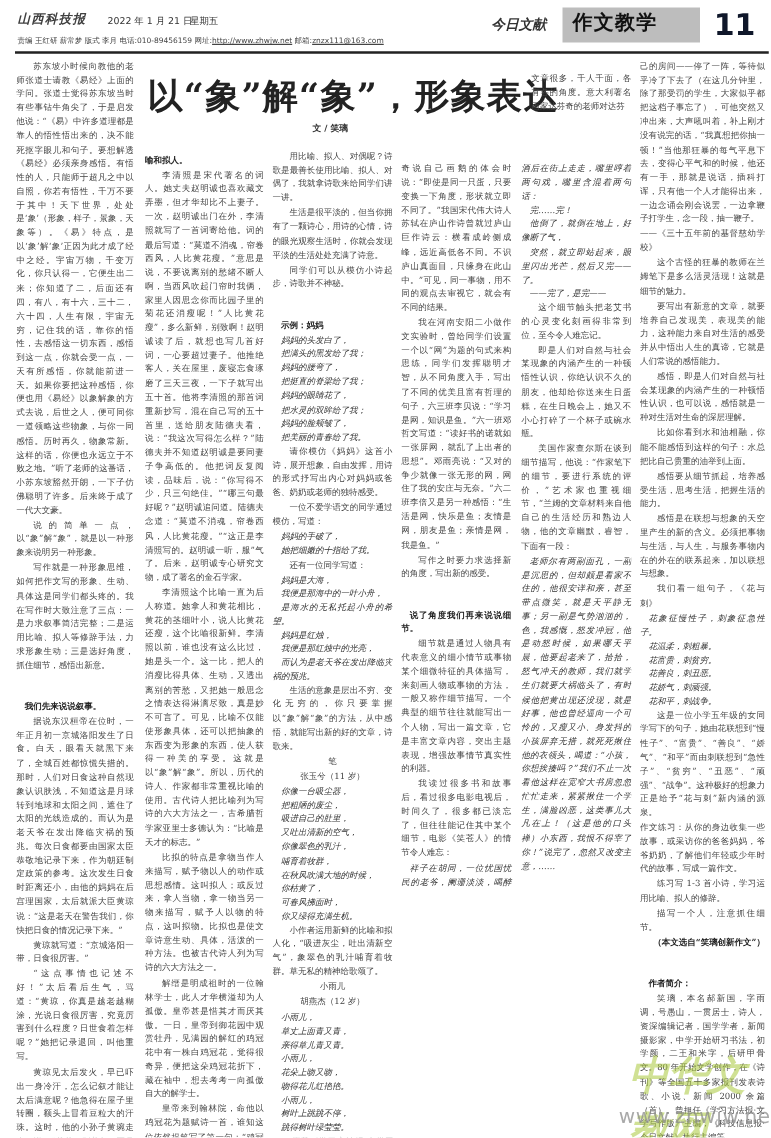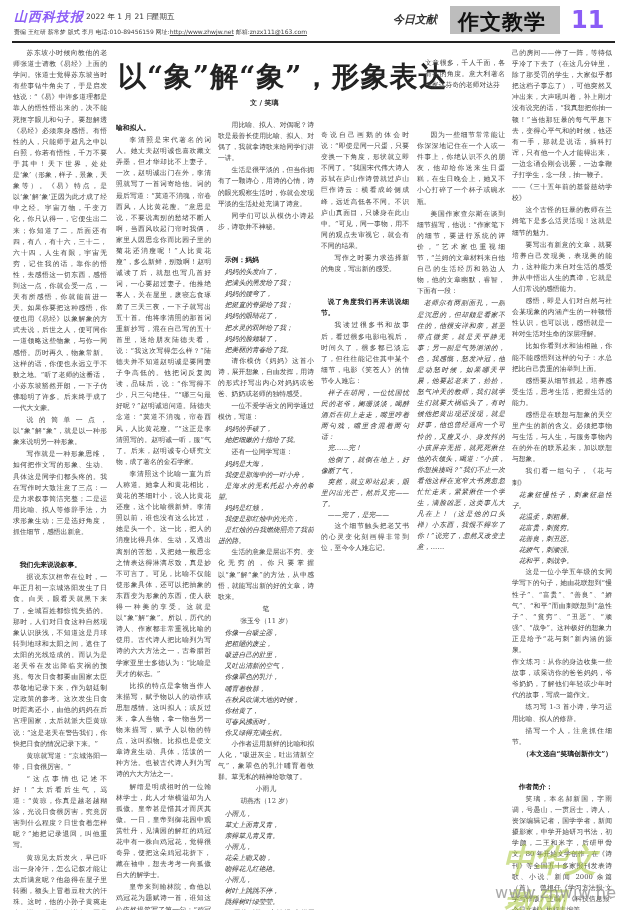--- a/index.html
+++ b/index.html
@@ -1,26 +1,26 @@
 <!DOCTYPE html>
 <html><head>
 <meta charset="utf-8">
 <style>
   html,body{margin:0;padding:0;background:#fff;}
   body{width:617px;height:910px;overflow:hidden;position:relative;font-family:"DejaVu Serif",serif;color:#3a3a3a;}
   .masthead{position:absolute;left:0;top:0;width:617px;height:44px;}
-  .paper-name{position:absolute;left:14px;top:8px;font-size:13px;font-weight:bold;font-style:italic;color:#8b5cf6;letter-spacing:1px;}
+  .paper-name{position:absolute;left:14px;top:8px;font-size:10px;font-weight:bold;font-style:italic;color:#404040;letter-spacing:1px;}
   .date{position:absolute;left:86px;top:12px;font-size:7.5px;color:#333;font-family:"DejaVu Sans",sans-serif;}
   .weekday{position:absolute;left:152px;top:12px;font-size:7.5px;color:#333;font-family:"DejaVu Sans",sans-serif;}
   .credits{position:absolute;left:14px;top:28px;font-size:6px;color:#444;font-family:"DejaVu Sans",sans-serif;white-space:nowrap;}
   .credits a{color:#444;text-decoration:underline;}
   .brand{position:absolute;left:393px;top:12px;font-size:11px;font-style:italic;color:#333;font-weight:bold;}
   .section-box{position:absolute;left:450px;top:6px;width:110px;height:28px;background:#bdbdbd;}
-  .section-title{position:absolute;left:458px;top:8px;font-size:21px;font-weight:bold;color:#111;font-family:Liberation Mono, monospace;letter-spacing:1px;}
-  .page-num{position:absolute;left:571px;top:6px;font-size:24px;font-weight:bold;color:#8b5cf6;font-family:"DejaVu Sans",sans-serif;}
+  .section-title{position:absolute;left:458px;top:8px;font-size:16px;font-weight:bold;color:#111;font-family:Liberation Mono, monospace;letter-spacing:1px;}
+  .page-num{position:absolute;left:571px;top:6px;font-size:24px;font-weight:bold;color:#0f172a;font-family:"DejaVu Sans",sans-serif;}
   .rule{position:absolute;left:12px;top:41px;width:603px;height:2px;background:#222;}
   .headline{position:absolute;left:118px;top:58px;font-size:28px;font-weight:bold;color:#222;letter-spacing:1px;white-space:nowrap;}
   .byline{position:absolute;left:250px;top:98px;font-size:7px;color:#333;font-weight:bold;text-align:right;}
   .col{position:absolute;font-size:6.8px;line-height:11.1px;color:#444;text-align:justify;overflow:hidden;}
   .col p{margin:0 0 1px 0;text-indent:2em;}
   .col p.noindent{text-indent:0;}
   .col .sub{font-weight:bold;color:#222;text-indent:0;margin-top:3px;}
   .col .sub2{font-weight:bold;color:#222;text-indent:1em;margin-top:22px;}
   .col .poem{text-indent:1em;font-style:italic;color:#333;margin:0;}
   .col .center{text-align:center;text-indent:0;}
@@ -83,21 +83,21 @@
     <p>请你模仿《妈妈》这首小诗，展开想象，自由发挥，用诗的形式抒写出内心对妈妈或爸爸、奶奶或老师的独特感受。</p>
     <p>一位不爱学语文的同学通过模仿，写道：</p>
     <p class="poem">妈妈的手破了，</p>
     <p class="poem">她把细嫩的十指给了我。</p>
     <p>还有一位同学写道：</p>
     <p class="poem">妈妈是大海，</p>
     <p class="poem">我便是那海中的一叶小舟，</p>
     <p class="poem">是海水的无私托起小舟的希望。</p>
     <p class="poem">妈妈是红烛，</p>
     <p class="poem">我便是那红烛中的光亮，</p>
-    <p class="poem">是红烛的自我燃烧照亮了我前进的路。</p>
+    <p class="poem">而认为是老天爷在发出降临灾祸的预兆。</p>
     <p>生活的意象是层出不穷、变化无穷的，你只要掌握以“象”解“象”的方法，从中感悟，就能写出新的好的文章，诗歌来。</p>
     <p class="center">笔</p>
     <p class="center">张玉兮（11 岁）</p>
     <p class="poem">你像一台吸尘器，</p>
     <p class="poem">把粗陋的废尘，</p>
     <p class="poem">吸进自己的肚里，</p>
     <p class="poem">又吐出清新的空气，</p>
     <p class="poem">你像翠色的乳汁，</p>
     <p class="poem">哺育着牧群，</p>
     <p class="poem">在秋风吹满大地的时候，</p>
@@ -116,30 +116,32 @@
     <p class="poem">小雨儿，</p>
     <p class="poem">树叶上跳跳不停，</p>
     <p class="poem">跳得树叶绿莹莹。</p>
     <p class="poem">（原载《学习方法报·文学写作版》2003 年 6 月 15 日）</p>
   </div>
 <div class="col" id="col4top" style="left:425px;top:58px;width:80px;height:70px;">
     <p class="noindent">文章很多，千人千面，各有各的角度。意大利著名画家达芬奇的老师对达芬</p>
   </div>
 <div class="col" id="col4" style="left:321px;top:130px;width:184px;height:780px;column-count:2;column-gap:8px;">
     <p class="noindent">奇说自己画鹅的体会时说：“即使是同一只蛋，只要变换一下角度，形状就立即不同了。”我国宋代伟大诗人苏轼在庐山作诗曾就过庐山巨作诗云：横看成岭侧成峰，远近高低各不同。不识庐山真面目，只缘身在此山中。”可见，同一事物，用不同的观点去审视它，就会有不同的结果。</p>
+    <p>我在河南安阳二小做作文实验时，曾给同学们设置一个以“网”为题的句式来构思练，同学们发挥聪明才智，从不同角度入手，写出了不同的优美且富有哲理的句子，六三班李贝说：“学习是网，知识是鱼。”六一班邓哲文写道：“读好书的诺就如一张屏网，就乱了上出者的思想”。邓雨亮说：“又对的争少就像一张无形的网，网住了我的安庄与无奈。”六二班李倍又是另一种感悟：“生活是网，快乐是鱼；友情是网，朋友是鱼；亲情是网，我是鱼。”</p>
     <p>写作之时要力求选择新的角度，写出新的感受。</p>
     <p class="sub2">说了角度我们再来说说细节。</p>
+    <p>细节就是通过人物具有代表意义的细小情节或事物某个细微特征的具体描写，来刻画人物或事物的方法，一般又称作细节描写。一个典型的细节往往就能写出一个人物，写出一篇文章，它是丰富文章内容，突出主题表现，增强故事情节真实性的利器。</p>
     <p>我读过很多书和故事后，看过很多电影电视后，时间久了，很多都已淡忘了，但往往能记住其中某个细节，电影《笑苍人》的情节令人难忘：</p>
     <p class="poem">祥子在胡同，一位忧国忧民的老爷，阑珊淡淡，喝醉酒后在街上走走，嘴里哼着两句戏，嘴里含混着两句话：</p>
     <p class="poem">完……完！</p>
     <p class="poem">他倒了，就倒在地上，好像断了气，</p>
     <p class="poem">突然，就立即站起来，眼里闪出光芒，然后又完——了。</p>
     <p class="poem">——完了，是完——</p>
     <p>这个细节触头把老艾书的心灵变化刻画得非常到位，至今令人难忘记。</p>
-    <p>因为一些细节常常能让你深深地记住在一个人或一件事上，你绝认识不久的朋友，他却给你送来生日蛋糕，在生日晚会上，她又不小心打碎了一个杯子或碗水瓶。</p>
+    <p>即是人们对自然与社会某现象的内涵产生的一种顿悟性认识，你绝认识不久的朋友，他却给你送来生日蛋糕，在生日晚会上，她又不小心打碎了一个杯子或碗水瓶。</p>
     <p>美国作家查尔斯在谈到细节描写，他说：“作家笔下的细节，要进行系统的评价，”艺术家也重视细节，“兰姆的文章材料来自他自己的生活经历和熟边人物，他的文章幽默，睿智，下面有一段：</p>
     <p class="poem">老师尔有两副面孔，一副是沉思的，但却颇是看家不住的，他很安详和亲，甚至带点微笑，就是天平静无事；另一副是气势汹汹的，色，我感慨，怒发冲冠，他是动怒时候，如果哪天平晨，他要起老来了，拾拾，怒气冲天的教师，我们就学生们就要大祸临头了，有时候他把黄出现还没现，就是好事，他也曾经逼向一个可怜的，又瘦又小、身发抖的小孩屏弃无措，就死死揪住他的衣领头，喝道：“小孩，你想挨揍吗？”我们不止一次看他这样在宽窄大书房忽忽忙忙走来，紧紧揪住一个学生，满脸凶恶，这类事儿大凡在上！（这是他的口头禅）小东西，我恨不得宰了你！”说完了，忽然又改变主意，……</p>
   </div>
 <div class="col" id="col5" style="left:512px;top:48px;width:100px;height:862px;">
     <p class="noindent">己的房间——停了一阵，等待似乎冷了下去了（在这几分钟里，除了那受罚的学生，大家似乎都把这档子事忘了），可他突然又冲出来，大声吼叫着，补上刚才没有说完的话，“我真想把你抽一顿！”当他那狂暴的每气平息下去，变得心平气和的时候，他还有一手，那就是说话，插科打诨，只有他一个人才能得出来，一边念诵会刚会说罢，一边拿鞭子打学生，念一段，抽一鞭子。</p>
     <p class="noindent">——《三十五年前的基督慈幼学校》</p>
     <p>这个古怪的狂暴的教师在兰姆笔下是多么活灵活现！这就是细节的魅力。</p>
     <p>要写出有新意的文章，就要培养自己发现美，表现美的能力，这种能力来自对生活的感受并从中悟出人生的真谛，它就是人们常说的感悟能力。</p>
     <p>感悟，即是人们对自然与社会某现象的内涵产生的一种顿悟性认识，也可以说，感悟就是一种对生活对生命的深层理解。</p>
     <p>比如你看到水和油相融，你能不能感悟到这样的句子：水总把比自己贵重的油举到上面。</p>

